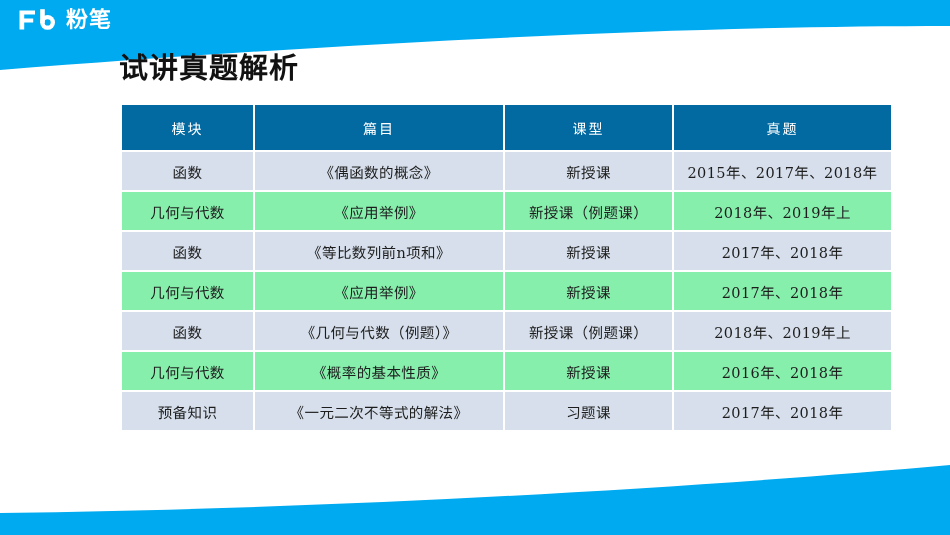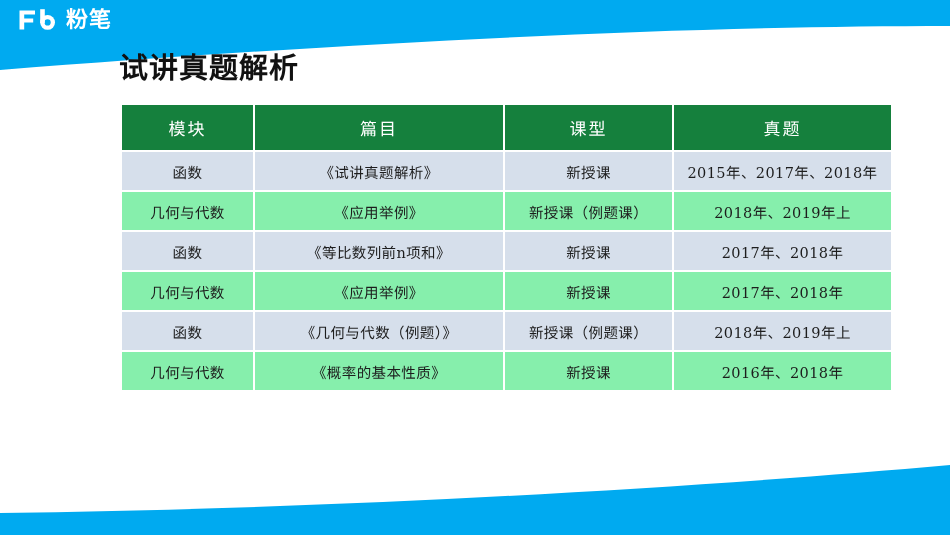--- a/index.html
+++ b/index.html
@@ -86,24 +86,24 @@
     table-layout: fixed;
   }
   table.data-table th,
   table.data-table td {
     padding: 0;
     text-align: center;
     vertical-align: middle;
     font-weight: normal;
   }
   table.data-table thead th {
-    background: #15803d;
+    background: #0369a1;
     color: #ffffff;
     height: 45px;
-    font-size: 17px;
+    font-size: 14px;
     letter-spacing: 2px;
     font-family: "DejaVu Serif", "Liberation Serif", serif;
   }
   table.data-table tbody td {
     height: 38px;
     font-size: 14.5px;
     color: #1d1d1d;
     font-family: "DejaVu Serif", "Liberation Serif", serif;
     letter-spacing: 0.4px;
   }
@@ -154,21 +154,21 @@
         <tr>
           <th>模块</th>
           <th>篇目</th>
           <th>课型</th>
           <th>真题</th>
         </tr>
       </thead>
       <tbody>
         <tr class="row-a">
           <td>函数</td>
-          <td>《试讲真题解析》</td>
+          <td>《偶函数的概念》</td>
           <td>新授课</td>
           <td>2015年、2017年、2018年</td>
         </tr>
         <tr class="row-b">
           <td>几何与代数</td>
           <td>《应用举例》</td>
           <td>新授课（例题课）</td>
           <td>2018年、2019年上</td>
         </tr>
         <tr class="row-a">
@@ -188,17 +188,23 @@
           <td>《几何与代数（例题）》</td>
           <td>新授课（例题课）</td>
           <td>2018年、2019年上</td>
         </tr>
         <tr class="row-b">
           <td>几何与代数</td>
           <td>《概率的基本性质》</td>
           <td>新授课</td>
           <td>2016年、2018年</td>
         </tr>
+        <tr class="row-a">
+          <td>预备知识</td>
+          <td>《一元二次不等式的解法》</td>
+          <td>习题课</td>
+          <td>2017年、2018年</td>
+        </tr>
       </tbody>
     </table>
   </div>
 
 </div>
 
 </body></html>

